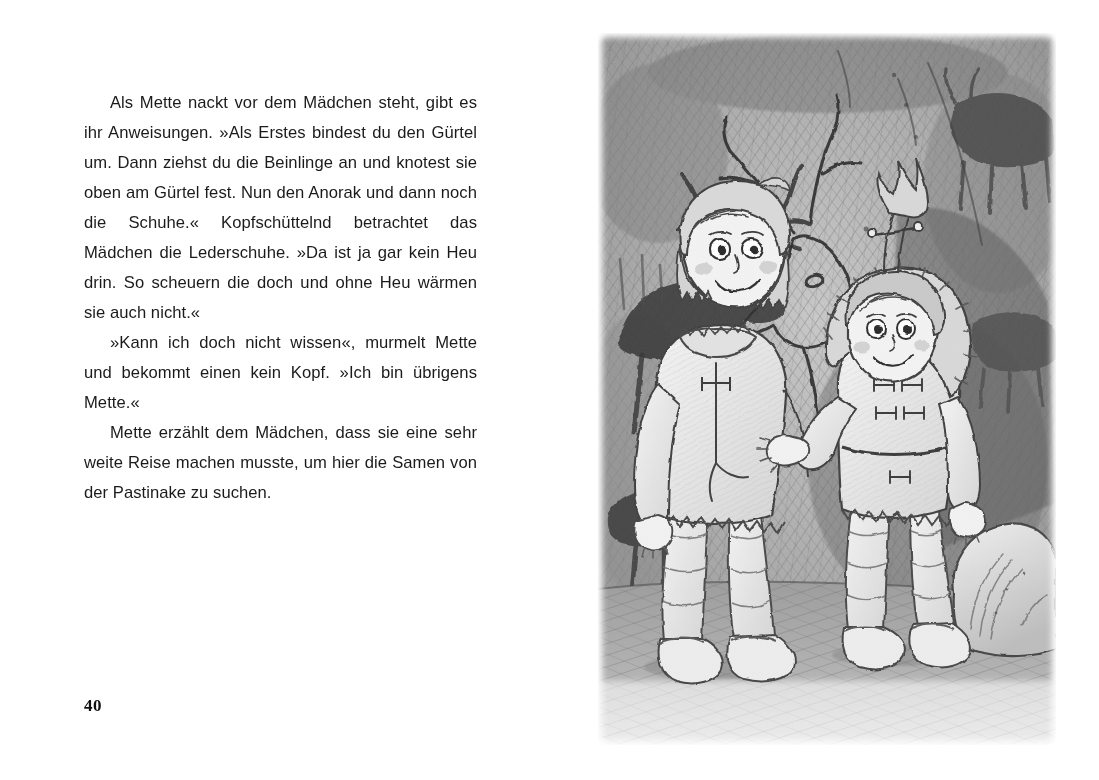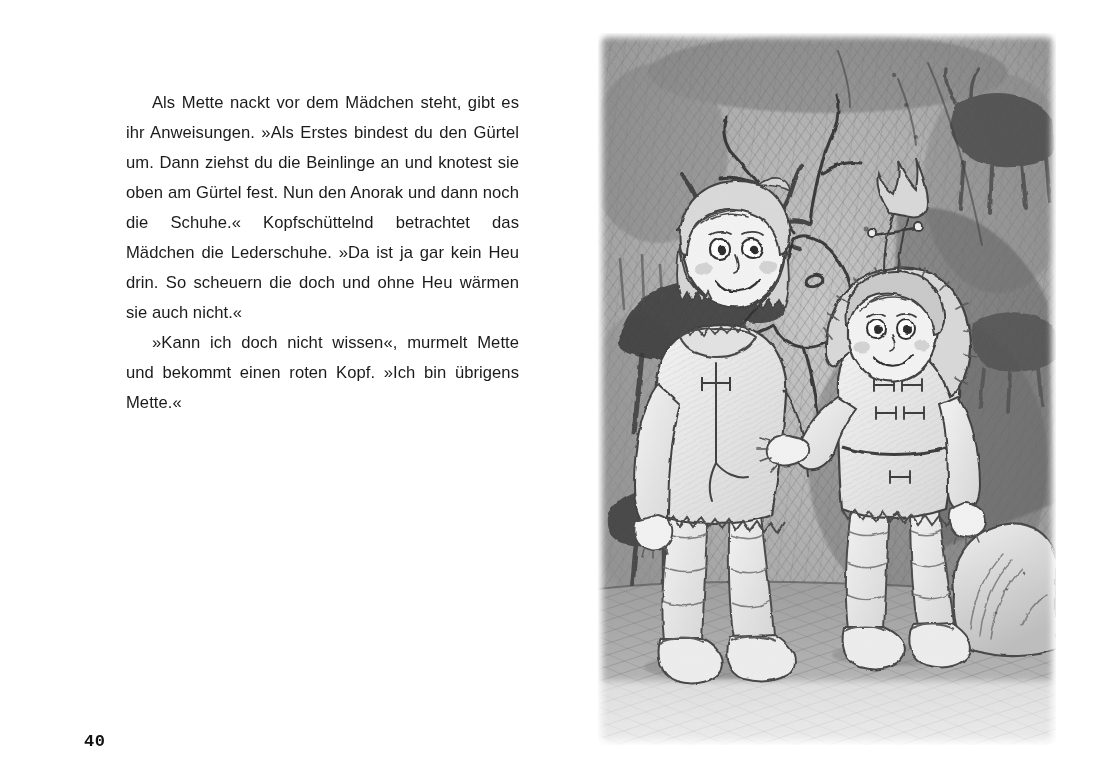--- a/index.html
+++ b/index.html
@@ -18,26 +18,25 @@
   }
   .textblock{
     position:absolute;left:84px;top:88px;width:393px;
     font-size:16.6px;
     line-height:30px;
     color:#1b1b1b;
     text-align:justify;
     text-justify:inter-word;
     -webkit-hyphens:none;hyphens:none;
     letter-spacing:0.05px;
-    margin-left:42px;
   }
   .textblock p{margin:0;text-indent:26px;}
   .pagenum{
-    position:absolute;left:84px;top:732px;
-    font-family:Liberation Mono, monospace;
+    position:absolute;left:84px;top:696px;
+    font-family:Liberation Serif, serif;
     font-weight:bold;
     font-size:17px;
     color:#111111;
     letter-spacing:0.5px;
   }
 
   
   .page-right{
     position:absolute;left:540px;top:0;width:559px;height:780px;
   }
@@ -53,21 +52,22 @@
 </style>
 </head>
 <body>
 
 <div class="spread">
 
   <div class="page-left">
 
     <div class="textblock">
       <p>Als Mette nackt vor dem Mädchen steht, gibt es ihr Anweisungen. »Als Erstes bindest du den Gürtel um. Dann ziehst du die Beinlinge an und knotest sie oben am Gürtel fest. Nun den Anorak und dann noch die Schuhe.« Kopfschüttelnd betrachtet das Mädchen die Lederschuhe. »Da ist ja gar kein Heu drin. So scheuern die doch und ohne Heu wärmen sie auch nicht.«</p>
-      <p>»Kann ich doch nicht wissen«, murmelt Mette und bekommt einen roten Kopf. »Ich bin übrigens Mette.«</p>
+      <p>»Kann ich doch nicht wissen«, murmelt Mette und bekommt einen kein Kopf. »Ich bin übrigens Mette.«</p>
+      <p>Mette erzählt dem Mädchen, dass sie eine sehr weite Reise machen musste, um hier die Samen von der Pastinake zu suchen.</p>
     </div>
 
     <div class="pagenum">40</div>
   </div>
 
   <div class="page-right">
     <div class="illus-wrap">
       <div class="illus">
         <svg viewBox="0 0 458 712" preserveAspectRatio="none" xmlns="http://www.w3.org/2000/svg">
           <defs>

